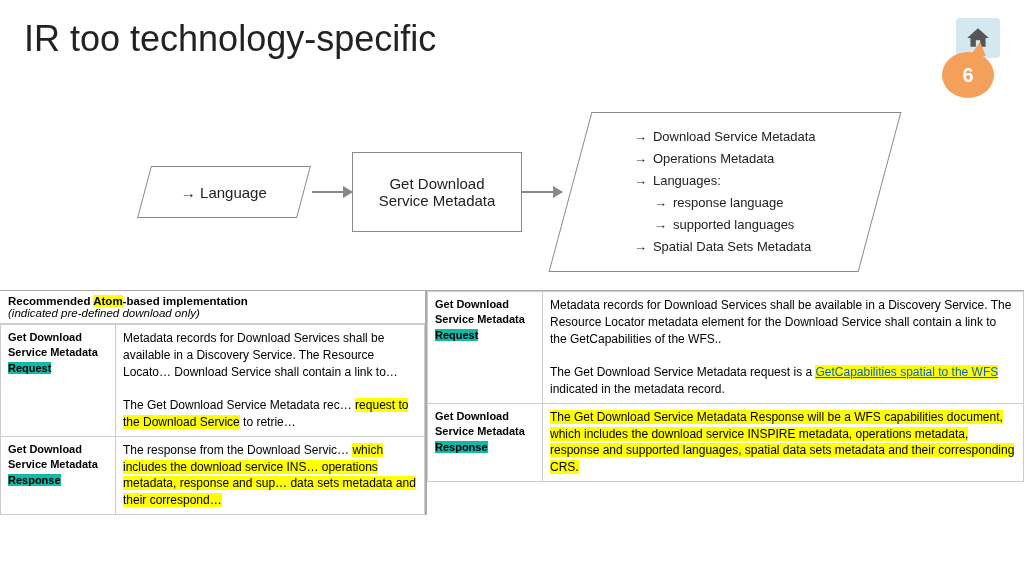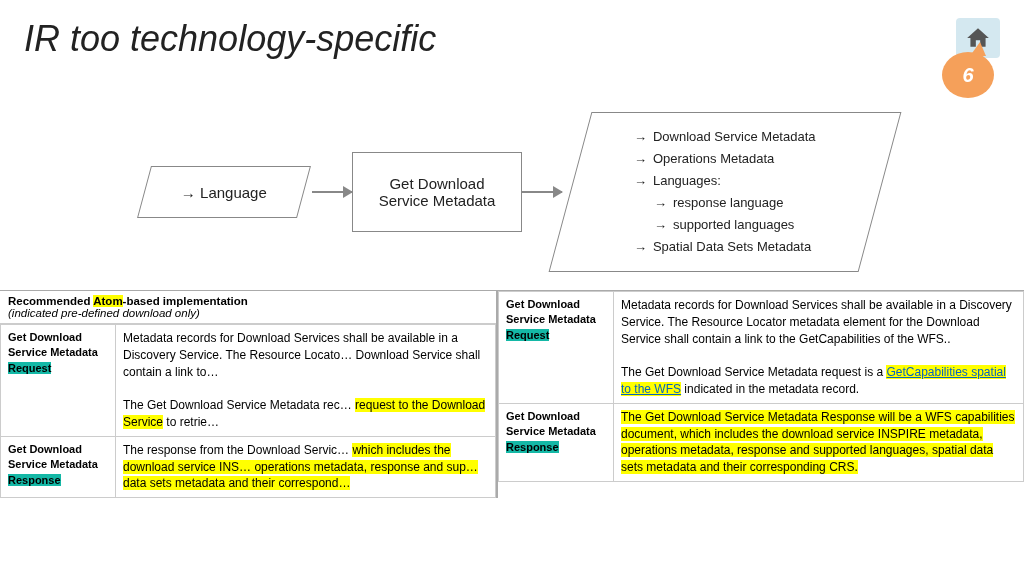--- a/index.html
+++ b/index.html
@@ -11,21 +11,20 @@
       overflow: hidden;
       position: relative;
     }
 
     
     .header {
       padding: 18px 24px 0 24px;
       display: flex;
       justify-content: space-between;
       align-items: flex-start;
-      font-style: italic;
     }
     .page-title {
       font-size: 36px;
       font-weight: 300;
       color: #222;
     }
 
     
     .home-badge-container {
       position: relative;
@@ -167,21 +166,21 @@
 
     
     .tables-container {
       display: flex;
       margin-top: 8px;
       border-top: 1px solid #aaa;
       font-size: 11px;
       flex: 1;
     }
     .table-left {
-      width: 498px;
+      width: 427px;
       border-right: 2px solid #aaa;
       flex-shrink: 0;
     }
     .table-right {
       flex: 1;
     }
 
     .table-header {
       background: #fff;
       padding: 4px 8px;

